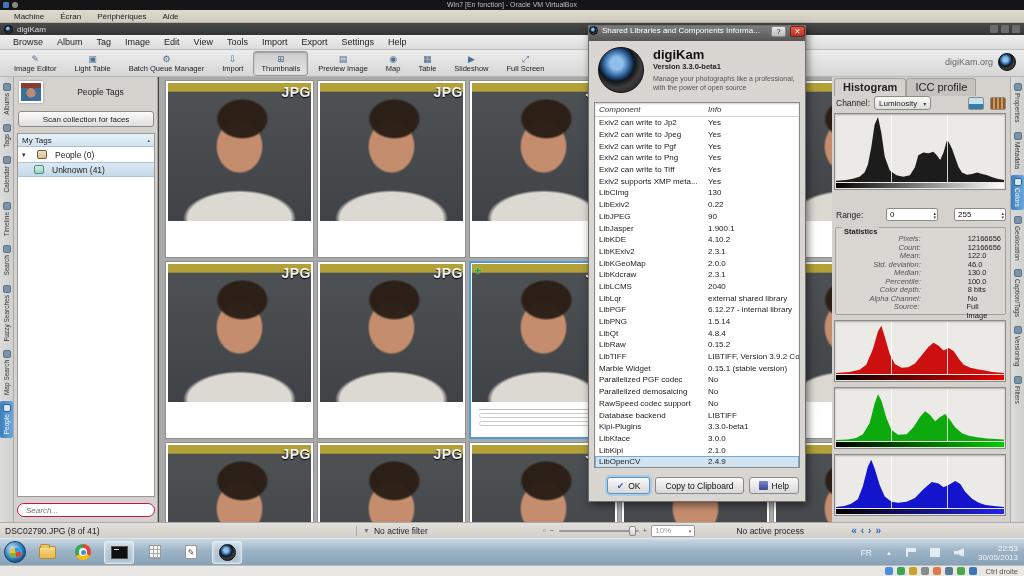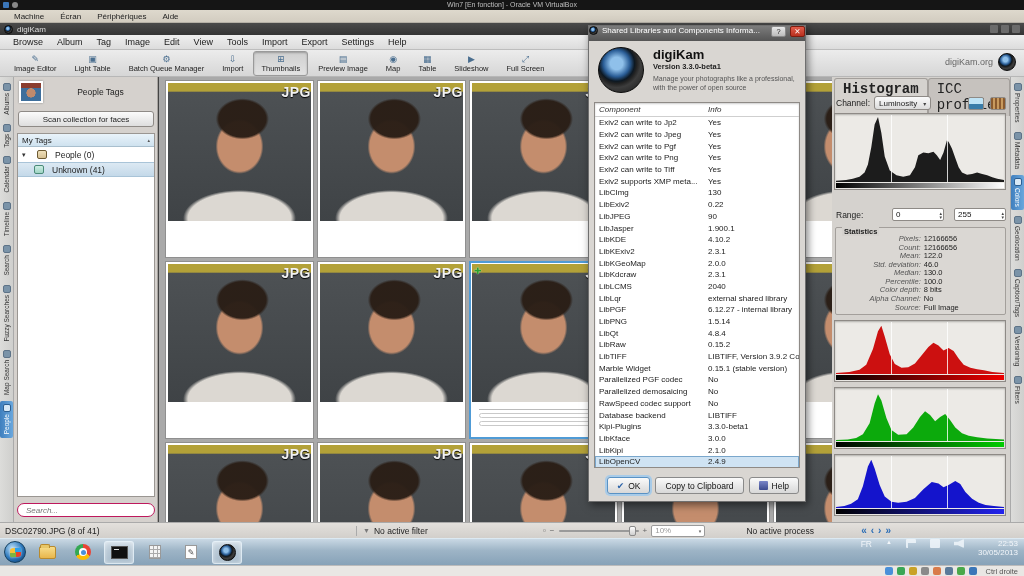--- a/index.html
+++ b/index.html
@@ -73,56 +73,56 @@
       radial-gradient(ellipse 58% 30% at 50% 98%, #dcd8d2 0 62%, rgba(0,0,0,0) 68%),
       linear-gradient(180deg,#b3a138 0 6%,#4d5154 6.5%,#3f4346 100%); }
   .jpg-badge { position:absolute; left:0; right:0; top:1px; text-align:right; font-size:14px; font-weight:bold; color:#f2f2f2; text-shadow:0 1px 1px #000; letter-spacing:.5px; }
   .plus-ico { position:absolute; left:3px; top:3px; font-size:9px; color:#2ea02e; text-shadow:0 0 1px #fff; }
   .face-tag-box { position:absolute; left:8px; right:8px; bottom:6px; height:22px; border-top:1px solid #bbb; }
   .face-tag-box i { display:block; height:5px; border:1px solid #c9c9c9; border-radius:3px; margin:3px 0 0; }
 
   
   .right-panel { position:absolute; left:832px; top:77px; width:178px; height:445px; background:#d5d2ce; }
   .rp-tabs { position:absolute; left:2px; top:1px; display:flex; }
-  .rp-tab { font-size:14px; color:#222; padding:2px 8px 3px; border:1px solid #a39f9b; border-bottom:none; border-radius:3px 3px 0 0; background:#c6c2be;font-family:Liberation Mono, monospace; }
+  .rp-tab { font-size:11px; color:#222; padding:2px 8px 3px; border:1px solid #a39f9b; border-bottom:none; border-radius:3px 3px 0 0; background:#c6c2be; }
   .rp-tab.active { background:#d5d2ce; position:relative; top:0; font-weight:bold; }
   .chan-row { position:absolute; left:4px; top:18px; right:4px; height:16px; display:flex; align-items:center; gap:4px; }
   .chan-label { font-size:8.5px; color:#222; }
   .combo { height:14px; border:1px solid #8e8a86; border-radius:3px; background:linear-gradient(#fbfbfb,#dcdcdc); font-size:8px; color:#222; display:flex; align-items:center; gap:6px; padding:0 4px; }
   .combo .car { font-size:6px; color:#444; }
   .mini-btn { width:16px; height:13px; border:1px solid #8e8a86; border-radius:2px; margin-left:2px; display:flex; align-items:center; justify-content:center; }
   .mini-btn.b1 { background:linear-gradient(#bfe3f5 0 55%, #3a7ca8 55%); }
   .mini-btn.b2 { background:repeating-linear-gradient(90deg,#8a5a2e 0 2px,#c89a5e 2px 4px); }
   .hist-box { position:absolute; left:2px; right:4px; border:1px solid #8e8a86; background:#eceae6; box-shadow:inset 0 1px 2px rgba(0,0,0,.25); }
   .hist-box .plot { position:absolute; inset:1px 1px 7px 1px; }
   .hist-box .plot svg { width:100%; height:100%; display:block; }
   .hist-box .gridlines { position:absolute; inset:1px 1px 7px 1px; background:linear-gradient(90deg, transparent 0 33%, #fff 33% calc(33% + 1px), transparent calc(33% + 1px) 66%, #fff 66% calc(66% + 1px), transparent calc(66% + 1px)); opacity:.8; pointer-events:none; }
   .hist-strip { position:absolute; left:1px; right:1px; bottom:1px; height:5px; }
-  .range-row { position:absolute; left:4px; right:4px; top:131px; display:flex; align-items:center; gap:10px; }
+  .range-row { position:absolute; left:4px; right:4px; top:131px; display:flex; align-items:center; gap:16px; }
   .range-label { font-size:8.5px; color:#222; flex:1; }
   .spin { width:52px; height:13px; background:#fff; border:1px solid #8e8a86; border-radius:2px; font-size:8px; color:#111; display:flex; align-items:center; padding:0 3px; position:relative; }
   .spin .arrows { position:absolute; right:1px; top:0; bottom:0; display:flex; flex-direction:column; justify-content:center; line-height:4px; font-size:5px; color:#444; }
   .stats-box { position:absolute; left:3px; right:4px; top:150px; height:88px; border:1px solid #a39f9b; border-radius:2px; background:#dad7d3; }
   .stats-title { position:absolute; left:6px; top:-1px; font-size:7.5px; font-weight:bold; color:#222; background:#d5d2ce; padding:0 2px; }
   .stats-rows { position:absolute; inset:7px 4px 2px 4px; display:flex; flex-direction:column; justify-content:space-between; }
-  .stat-row { display:flex; font-size:7.5px; line-height:8.5px; }
+  .stat-row { display:flex; font-size:7.5px; line-height:8.5px;gap:44px; }
   .stat-label { width:52%; text-align:right; font-style:italic; color:#555; padding-right:3px; }
   .stat-value { color:#1b1b1b; }
 
   
   .statusbar { position:absolute; left:0; top:522px; width:1024px; height:16px; background:linear-gradient(#e3e0dc,#d2cfcb); border-top:1px solid #aaa; display:flex; align-items:center; font-size:8.5px; color:#222; }
   .sb-file { padding-left:5px; width:350px; }
   .sb-sep { width:1px; height:10px; background:#aaa; margin:0 6px; }
   .sb-filter { display:flex; align-items:center; gap:4px; width:180px; }
   .sb-funnel { font-size:7px; color:#7a7a7a; }
   .sb-zoom { display:flex; align-items:center; gap:4px; }
   .zslider { position:relative; width:80px; height:10px; }
   .zslider .track { position:absolute; left:0; right:0; top:4px; height:2px; background:#9a9a9a; border-radius:1px; }
   .zslider .handle { position:absolute; left:70px; top:0; width:7px; height:10px; background:linear-gradient(#fdfdfd,#cfcfcf); border:1px solid #8a8a8a; border-radius:2px; }
-  .zcombo { width:54px; height:12px; border:1px solid #9a9a9a; border-radius:2px; background:#fff; color:#9a9a9a; font-size:8px; display:flex; align-items:center; justify-content:space-between; padding:0 3px; }
+  .zcombo { width:44px; height:12px; border:1px solid #9a9a9a; border-radius:2px; background:#fff; color:#9a9a9a; font-size:8px; display:flex; align-items:center; justify-content:space-between; padding:0 3px; }
   .sb-process { width:150px; text-align:center; }
   .sb-nav { display:flex; gap:4px; padding:0 6px; }
   .sb-nav span { color:#2a6db5; font-weight:bold; font-size:10px; line-height:10px; }
   .zi { font-size:8px; color:#666; }
 
   
   .dialog { position:absolute; left:588px; top:25px; width:218px; height:477px; background:#d9d6d2; border:1px solid #6f6f6f; box-shadow:2px 3px 8px rgba(0,0,0,.5); z-index:50; }
   .dlg-titlebar { height:15px; background:linear-gradient(#7c7c7c,#555); display:flex; padding:0 0; gap:4px; }
   .dlg-title { flex:1; font-size:8px; color:#fff; white-space:nowrap; overflow:hidden; }
   .dlg-btn { width:15px; height:11px; border-radius:2px; font-size:7.5px; display:flex; align-items:center; justify-content:center; }
@@ -156,21 +156,21 @@
   .ico-folder { width:17px; height:13px; background:linear-gradient(#f7dd8a,#e8b64c); border:1px solid #b88a2e; border-radius:2px; position:relative; }
   .ico-folder::before { content:""; position:absolute; left:0; top:-3px; width:8px; height:3px; background:#e8c768; border:1px solid #b88a2e; border-bottom:none; border-radius:2px 2px 0 0; }
   .ico-chrome { width:16px; height:16px; border-radius:50%; background:conic-gradient(#ea4335 0 33%, #fbbc05 33% 66%, #34a853 66%); position:relative; }
   .ico-chrome::before { content:""; position:absolute; inset:4px; background:#fff; border-radius:50%; }
   .ico-chrome::after { content:""; position:absolute; inset:5.5px; background:#4a90d9; border-radius:50%; }
   .ico-cmd { width:17px; height:13px; background:#101010; border:1px solid #555; position:relative; }
   .ico-cmd::before { content:""; position:absolute; left:2px; top:2px; width:5px; height:1.5px; background:#ddd; }
   .ico-calc { width:12px; height:14px; background:#f4f4f4; border:1px solid #999; background-image:repeating-linear-gradient(#0000 0 3px,#aaa 3px 4px),repeating-linear-gradient(90deg,#0000 0 3px,#aaa 3px 4px); }
   .ico-note { width:12px; height:14px; background:#fdfdfd; border:1px solid #999; font-size:8px; color:#555; display:flex; align-items:center; justify-content:center; }
   .ico-dk { width:17px; height:17px; }
-  .tray { position:absolute; right:2px; top:0; height:27px; display:flex; gap:14px; color:#f2f6fa; }
+  .tray { position:absolute; right:2px; top:0; height:27px; display:flex; align-items:center; gap:14px; color:#f2f6fa; }
   .tray .lang { font-size:8.5px; }
   .tray .up { font-size:6px; }
   .tray-ico { width:10px; height:9px; background:rgba(240,246,250,.85); border-radius:1px; }
   .tray-ico.spk { clip-path:polygon(0 30%, 40% 30%, 100% 0, 100% 100%, 40% 70%, 0 70%); }
   .clock { text-align:right; font-size:8px; line-height:9px; padding-right:4px; }
 
   [data-interactable] { cursor:default; }
 </style>
 </head>
 <body>

